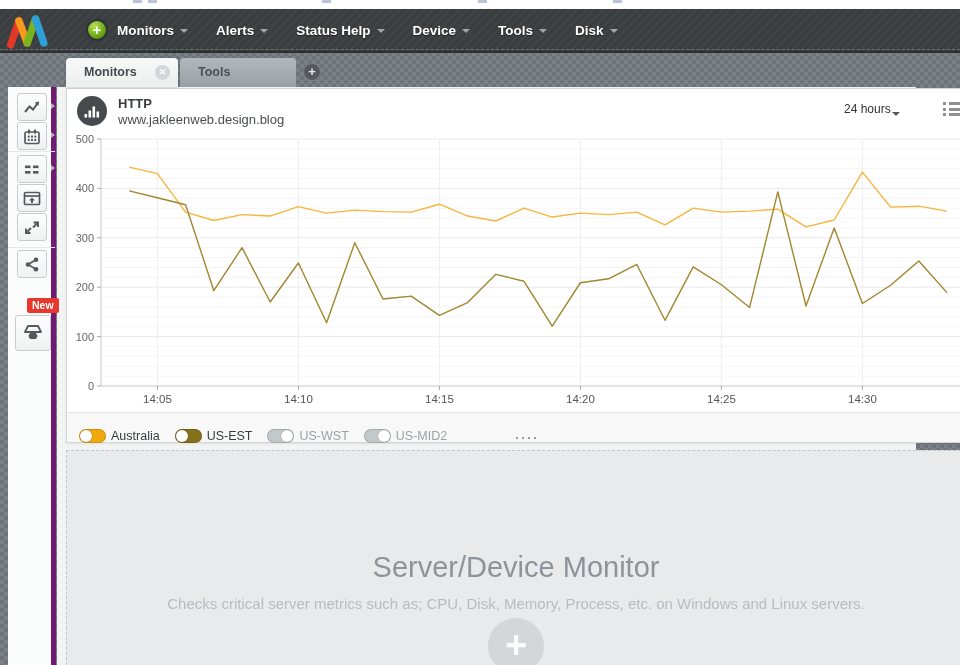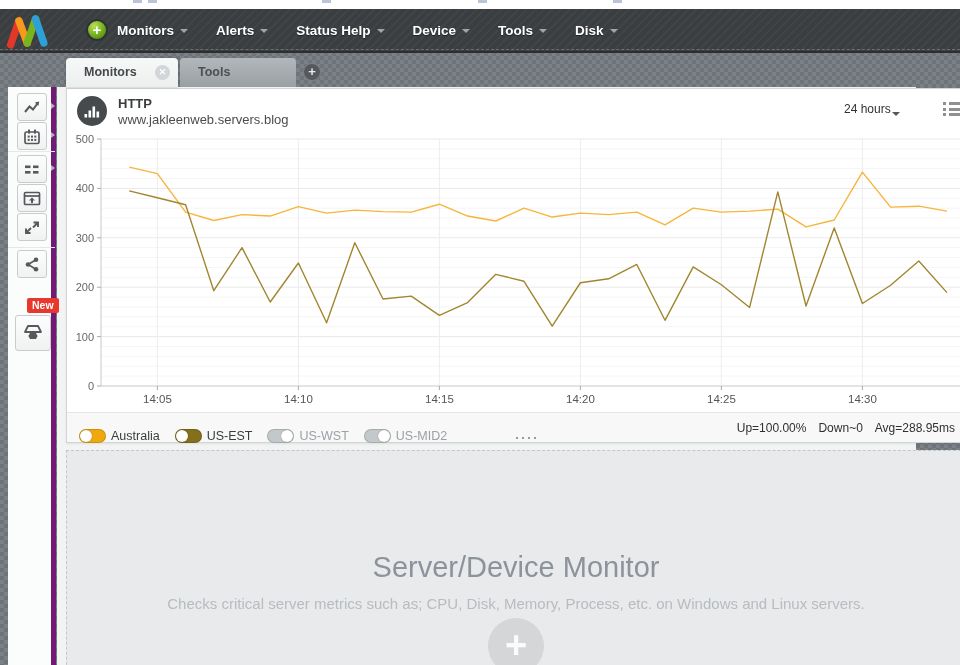--- a/index.html
+++ b/index.html
@@ -245,21 +245,21 @@
   <div class="panel">
     <div class="p-icon">
       <svg width="16" height="14" viewBox="0 0 16 14">
         <rect x="0.5" y="10" width="2.6" height="3.5" fill="#fff"></rect>
         <rect x="4.5" y="6.5" width="2.6" height="7" fill="#fff"></rect>
         <rect x="8.5" y="2.5" width="2.6" height="11" fill="#fff"></rect>
         <rect x="12.5" y="7.5" width="2.6" height="6" fill="#fff"></rect>
       </svg>
     </div>
     <div class="p-title">HTTP</div>
-    <div class="p-url">www.jakleenweb.servers.blog</div>
+    <div class="p-url">www.jakleenweb.design.blog</div>
     <div class="p-range">
       <span>24 hours</span>
       <span class="caret-down"></span>
     </div>
     <div class="p-list-icon">
       <div class="row"></div>
         <div class="row"></div>
         <div class="row"></div>
     </div>
 
@@ -347,25 +347,20 @@
             </span>
           <span class="leg-label">US-WST</span>
         </div>
         <div class="leg">
           <span class="pill">
               <span class="knob"></span>
             </span>
           <span class="leg-label">US-MID2</span>
         </div>
       </div>
-      <div class="stats">
-        <span>Up=100.00%</span>
-        <span>Down~0</span>
-        <span>Avg=288.95ms</span>
-      </div>
       <div class="drag-dots"></div>
     </div>
   </div>
 
   <div class="server-section">
     <div class="ss-title">Server/Device Monitor</div>
     <div class="ss-desc">Checks critical server metrics such as; CPU, Disk, Memory, Process, etc. on Windows and Linux servers.</div>
     <div class="ss-add">+</div>
   </div>
 </div>

